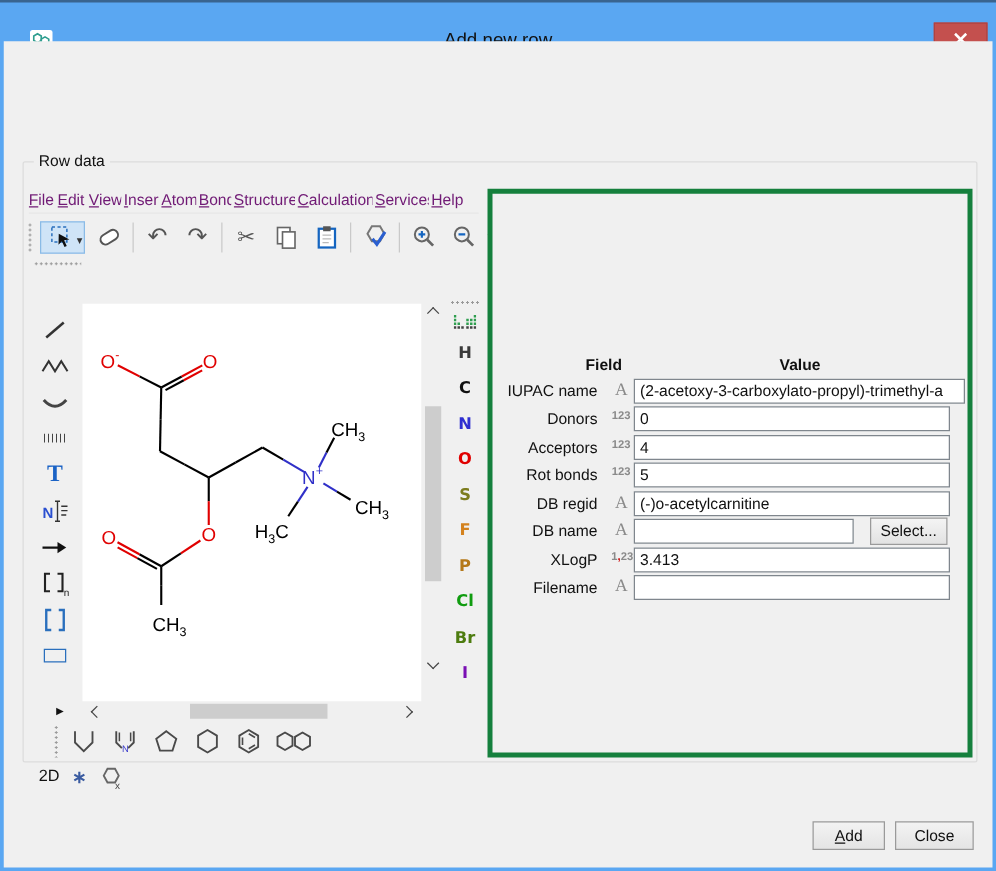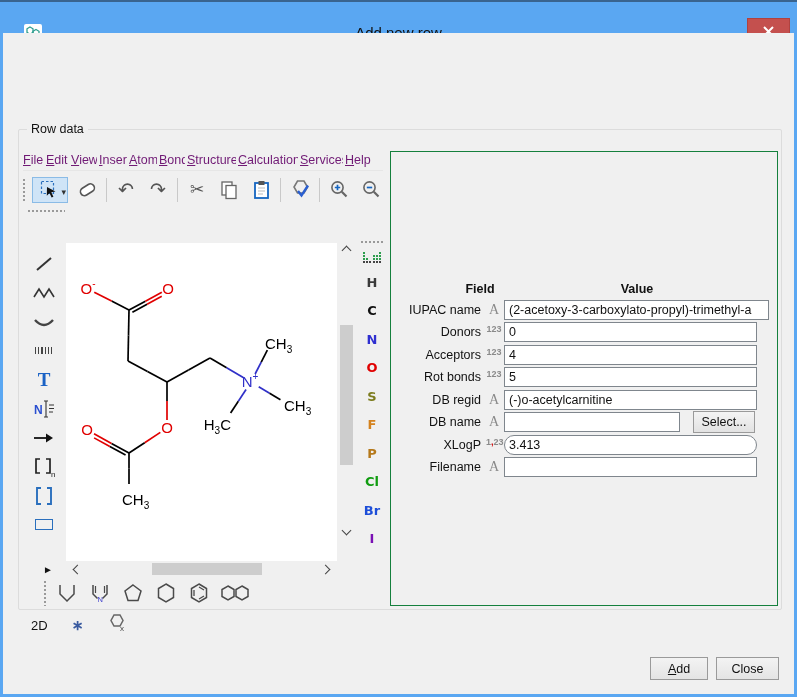--- a/index.html
+++ b/index.html
@@ -54,25 +54,25 @@
   .chev{display:inline-block;width:7px;height:7px;border-left:1.6px solid #444;border-bottom:1.6px solid #444;cursor:pointer;}
   .chev.up{transform:rotate(135deg);}.chev.down{transform:rotate(-45deg);}
   .chev.left{transform:rotate(45deg);}.chev.right{transform:rotate(-135deg);}
   .overflow-arrow{position:absolute;left:24px;top:434px;font-size:10px;color:#111;cursor:pointer;}
 
   .elems-col{position:absolute;left:340px;top:110px;width:26px;text-align:center;}
   .elem{font-size:13px;font-weight:bold;height:28.5px;display:flex;align-items:center;justify-content:center;cursor:pointer;font-family:"DejaVu Sans",sans-serif;}
 
   .templates{position:absolute;left:24px;top:450px;display:flex;gap:7px;align-items:center;}
   .tmpl{width:26px;height:24px;display:flex;align-items:center;justify-content:center;cursor:pointer;}
-  .row2d{position:absolute;left:12px;top:483px;display:flex;gap:24px;align-items:flex-end;}
+  .row2d{position:absolute;left:12px;top:483px;display:flex;gap:10px;align-items:flex-start;}
   .lbl2d{font-size:13px;color:#111;}
 
   
-  .rpanel{position:absolute;left:371px;top:21px;width:388px;height:455px;border:1px solid #15803d;background:#f0f0f0;}
+  .rpanel{position:absolute;left:371px;top:21px;width:388px;height:455px;border:4px solid #15803d;background:#f0f0f0;}
   .rp-head{position:absolute;top:130px;font-size:12.5px;font-weight:bold;color:#111;text-align:center;}
   .rp-row{position:absolute;height:21px;width:100%;}
   .rp-label{position:absolute;right:296px;top:3px;font-size:12.5px;color:#111;white-space:nowrap;}
   .rp-type{position:absolute;left:95px;top:2px;width:16px;text-align:center;color:#8a8a8a;}
   .type-A{font-family:"Liberation Serif",serif;font-size:14px;}
   .type-num{font-size:9px;font-weight:bold;letter-spacing:0;}
   .red-comma{color:#cc0000;}
   .rp-input{position:absolute;left:113px;top:0;height:20px;border:1px solid #7f868d;background:#fff;font-size:12.5px;padding:1px 4px;font-family:"Liberation Sans",sans-serif;color:#111;}
   .sel-btn{position:absolute;left:302px;top:-1px;width:62px;height:22px;background:linear-gradient(#f4f4f4,#e2e2e2);border:1px solid #9a9a9a;font-size:12.5px;color:#111;cursor:pointer;text-align:center;}
 
@@ -329,21 +329,21 @@
         </span>
         <div id="elements-list">
             <div class="elem" style="color: rgb(58, 58, 58);">H</div>
             <div class="elem" style="color: rgb(16, 16, 16);">C</div>
             <div class="elem" style="color: rgb(47, 47, 208);">N</div>
             <div class="elem" style="color: rgb(224, 0, 0);">O</div>
             <div class="elem" style="color: rgb(124, 124, 30);">S</div>
             <div class="elem" style="color: rgb(212, 130, 30);">F</div>
             <div class="elem" style="color: rgb(181, 121, 27);">P</div>
             <div class="elem" style="color: rgb(16, 156, 16);">Cl</div>
-            <div class="elem" style="color: #1d4ed8;">Br</div>
+            <div class="elem" style="color: #4d7c0f;">Br</div>
             <div class="elem" style="color: rgb(122, 16, 180);">I</div>
           </div>
       </div>
 
       <div class="templates">
         <span class="dots-v" style="height:26px;"></span>
         <span class="tmpl">
           <svg width="22" height="22" viewBox="0 0 22 22">
               <path d="M4,3 V12 L11,19 L18,12 V3" fill="none" stroke="#4a4a4a" stroke-width="1.5"></path>
             </svg>
@@ -421,21 +421,21 @@
             </div>
             <div class="rp-row" style="top: 260px;">
               <span class="rp-label">DB name</span>
               <span class="rp-type type-A">A</span>
               <input class="rp-input" style="width: 176px;">
               <button class="sel-btn">Select...</button>
             </div>
             <div class="rp-row" style="top: 283px;">
               <span class="rp-label">XLogP</span>
               <span class="rp-type type-num">1<span class="red-comma">,</span>23</span>
-              <input class="rp-input" value="3.413" style="width: 253px; border-radius: 10px;">
+              <input class="rp-input" value="3.413" style="width: 253px;">
             </div>
             <div class="rp-row" style="top: 305px;">
               <span class="rp-label">Filename</span>
               <span class="rp-type type-A">A</span>
               <input class="rp-input" style="width: 253px;">
             </div>
           </div>
       </div>
 
     </div>

